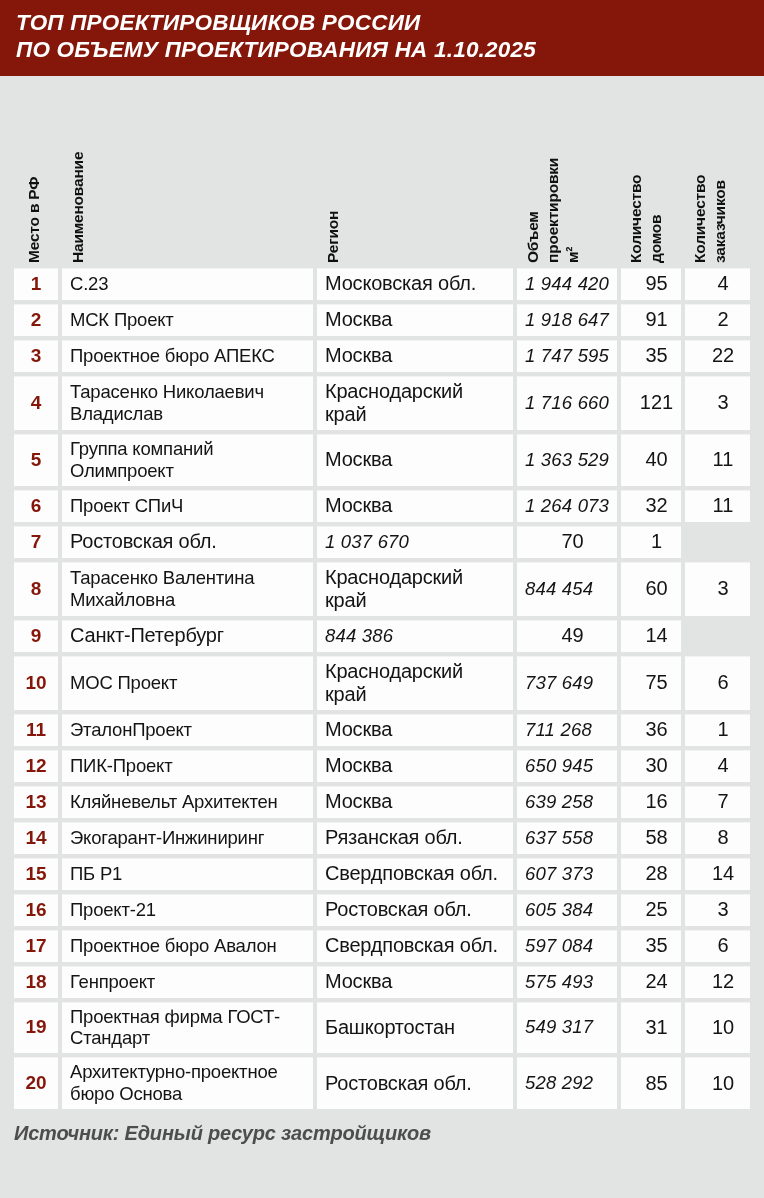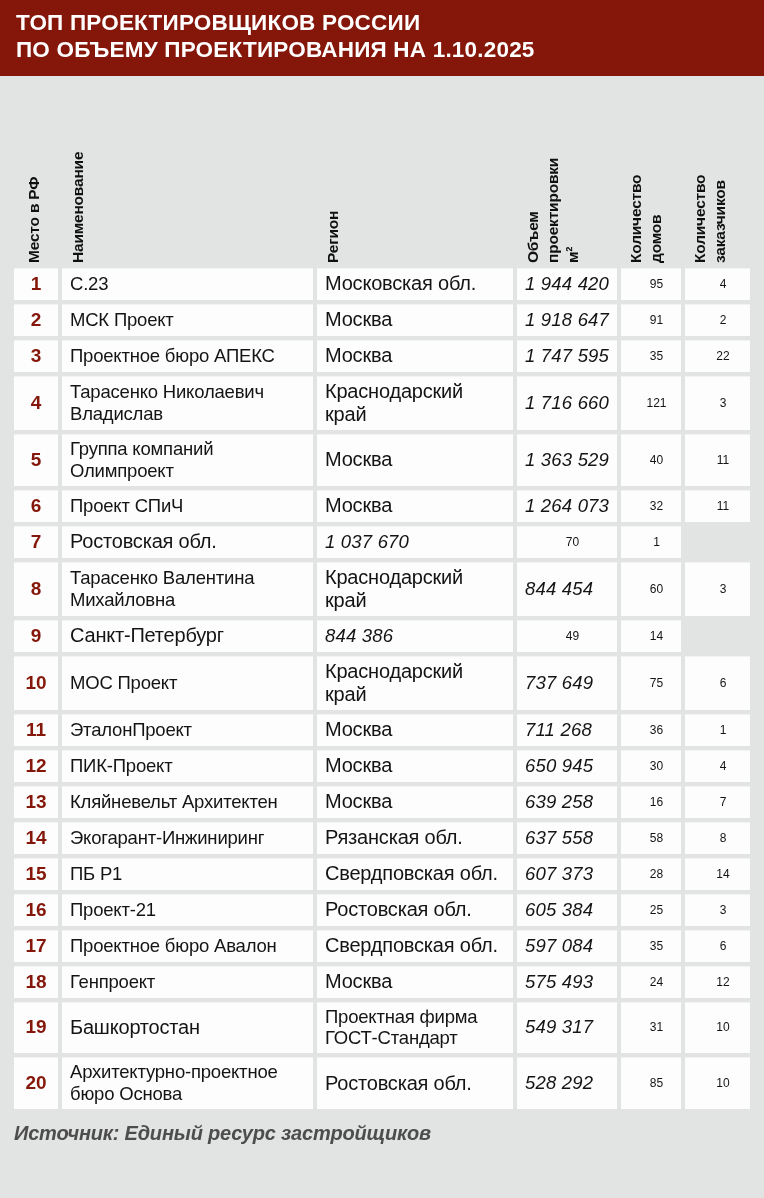--- a/index.html
+++ b/index.html
@@ -8,20 +8,21 @@
     height: 1198px;
     background: var(--bg, #e2e4e3);
     font-family: "Liberation Sans", sans-serif;
     color: #141414;
     overflow: hidden;
   }
   .masthead {
     background: var(--accent, #85170a);
     padding: 9px 8px 12px 16px;
     min-height: 46px;
+    font-style: italic;
   }
   .masthead .title-line {
     display: block;
     color: #ffffff;
     font-weight: bold;
     font-size: 22.5px;
     line-height: 1.22;
     letter-spacing: 0.2px;
   }
   .grid-cols {
@@ -72,21 +73,21 @@
     padding: 4px 2px;
   }
   .c-name {
     font-weight: normal;
     font-size: 18.5px;
     line-height: 1.18;
     letter-spacing: -0.2px;
   }
   .c-region { font-size: 20px; letter-spacing: -0.2px; }
   .c-volume { font-size: 18.5px; white-space: nowrap; letter-spacing: 0.2px; font-style: italic; }
-  .c-num { justify-content: center; font-size: 12px; padding-left: 19px; }
+  .c-num { justify-content: center; font-size: 20px; padding-left: 19px; }
   .source {
     padding: 9px 14px 0 14px;
     font-style: italic;
     font-weight: bold;
     font-size: 20px;
     letter-spacing: -0.2px;
     color: #4d4d4d;
   }
 </style>
 </head>
@@ -272,22 +273,22 @@
     <div class="row grid-cols">
       <div class="cell c-rank">18</div>
       <div class="cell c-name">Генпроект</div>
       <div class="cell c-region">Москва</div>
       <div class="cell c-volume">575 493</div>
       <div class="cell c-num">24</div>
       <div class="cell c-num">12</div>
     </div>
     <div class="row grid-cols">
       <div class="cell c-rank">19</div>
+      <div class="cell c-name">Проектная фирма ГОСТ-Стандарт</div>
       <div class="cell c-region">Башкортостан</div>
-      <div class="cell c-name">Проектная фирма ГОСТ-Стандарт</div>
       <div class="cell c-volume">549 317</div>
       <div class="cell c-num">31</div>
       <div class="cell c-num">10</div>
     </div>
     <div class="row grid-cols">
       <div class="cell c-rank">20</div>
       <div class="cell c-name">Архитектурно-проектное бюро Основа</div>
       <div class="cell c-region">Ростовская обл.</div>
       <div class="cell c-volume">528 292</div>
       <div class="cell c-num">85</div>

